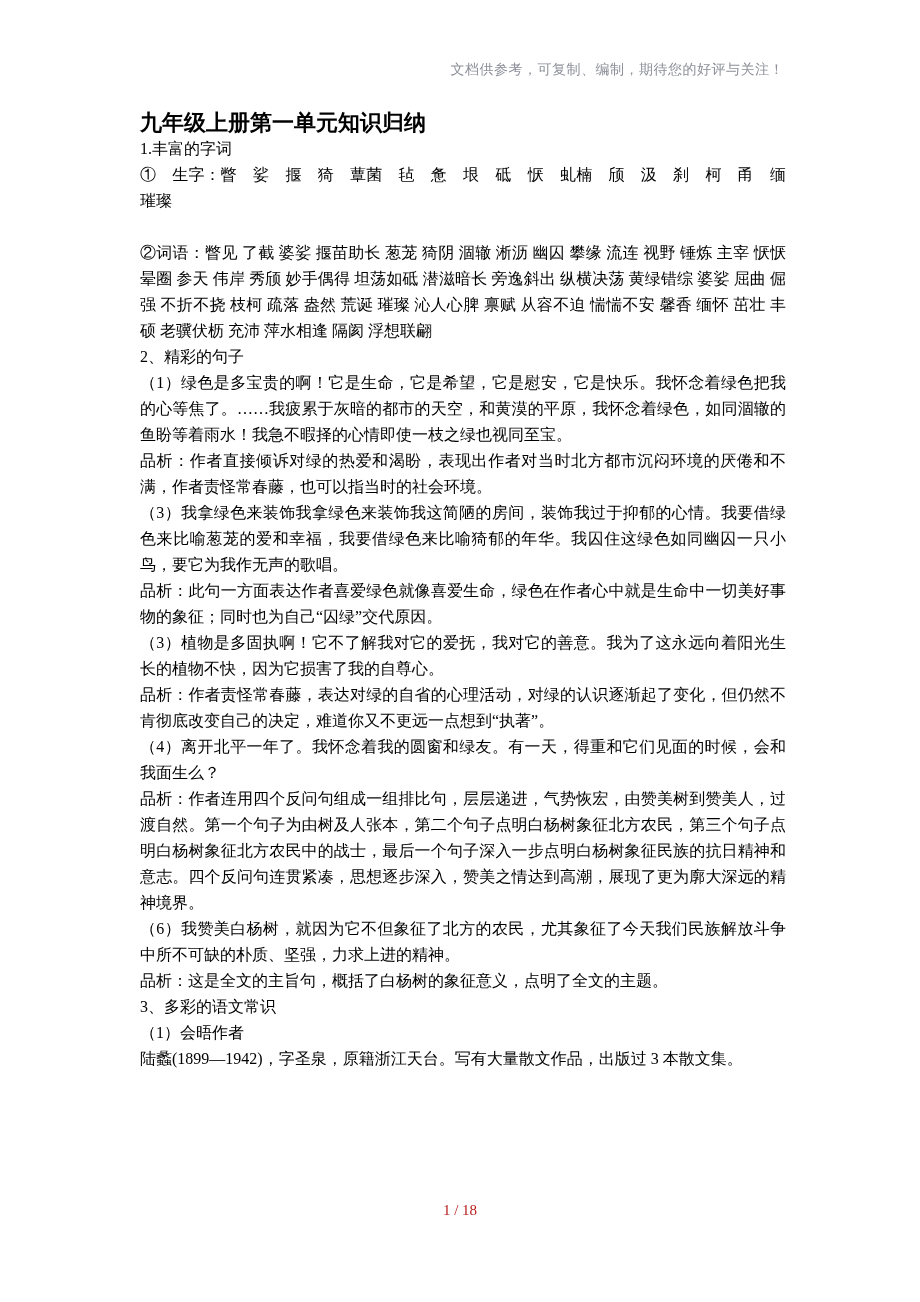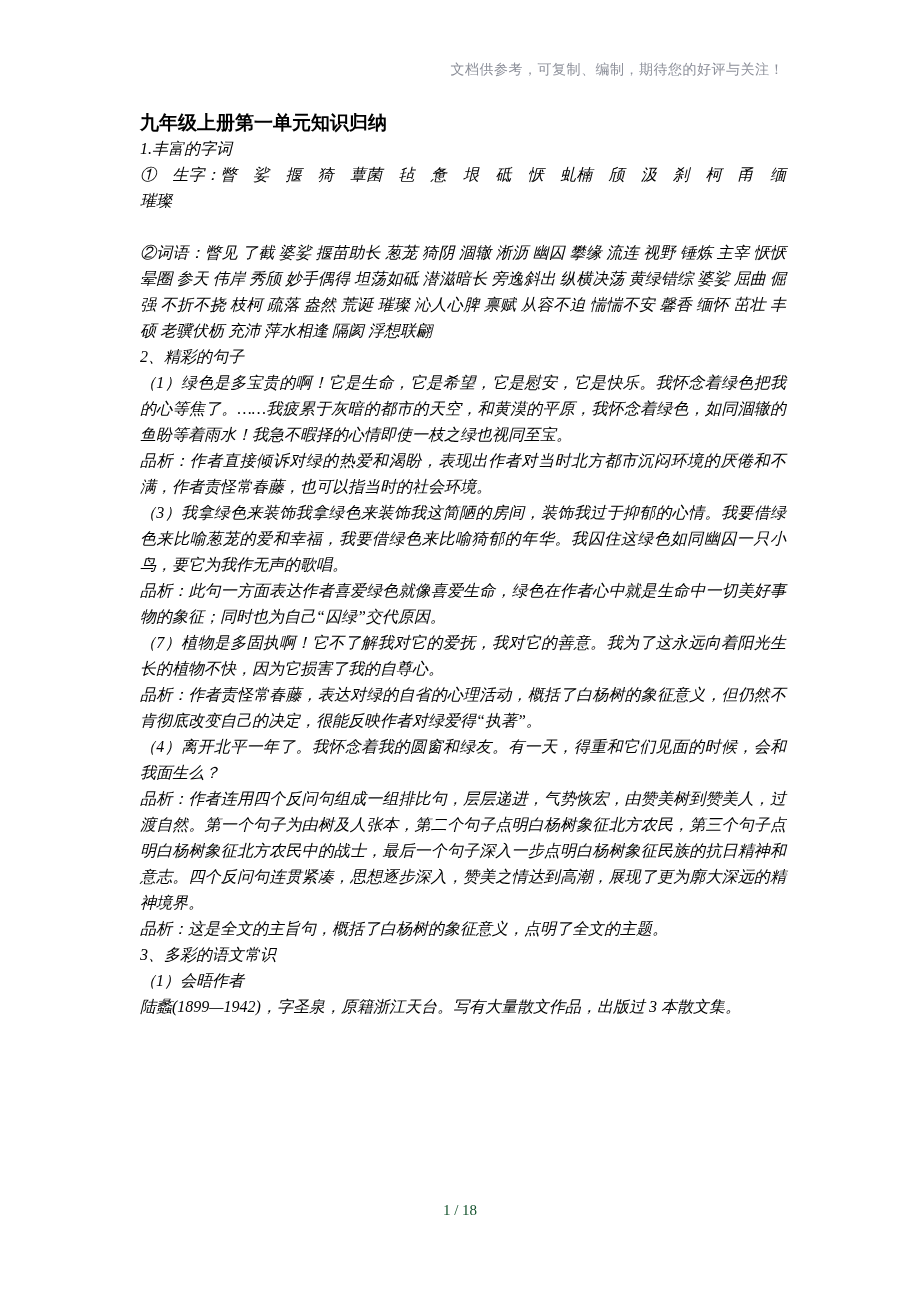--- a/index.html
+++ b/index.html
@@ -29,61 +29,61 @@
     top: 110px;
     left: 140px;
     width: 646px;
     color: #000000;
     font-size: 16px;
     line-height: 26px;
     text-align: justify;
     word-break: break-all;
   }
   .doc-title {
-    font-size: 19px;
+    font-size: 22px;
     font-weight: bold;
     line-height: 26px;
   }
   .content p {
     min-height: 26px;
-    font-style: italic;
   }
   .footer {
     position: absolute;
     top: 1200px;
     left: 0;
     width: 920px;
     text-align: center;
     font-size: 15px;
     line-height: 20px;
-    color: #14532d;
+    color: #b91c1c;
   }
 </style>
 </head>
 <body>
 
 <div class="page">
 
   <div class="header-note">文档供参考，可复制、编制，期待您的好评与关注！</div>
 
   <div class="content">
     <h1 class="doc-title">九年级上册第一单元知识归纳</h1>
     <p>1.丰富的字词</p>
     <p>①　生字：瞥　娑　揠　猗　蕈菌　毡　惫　垠　砥　恹　虬楠　颀　汲　刹　柯　甬　缅　璀璨</p>
     <p></p>
     <p>②词语：瞥见 了截 婆娑 揠苗助长 葱茏 猗阴 涸辙 淅沥 幽囚 攀缘 流连 视野 锤炼 主宰 恹恹 晕圈 参天 伟岸 秀颀 妙手偶得 坦荡如砥 潜滋暗长 旁逸斜出 纵横决荡 黄绿错综 婆娑 屈曲 倔强 不折不挠 枝柯 疏落 盎然 荒诞 璀璨 沁人心脾 禀赋 从容不迫 惴惴不安 馨香 缅怀 茁壮 丰硕 老骥伏枥 充沛 萍水相逢 隔阂 浮想联翩</p>
     <p>2、精彩的句子</p>
     <p>（1）绿色是多宝贵的啊！它是生命，它是希望，它是慰安，它是快乐。我怀念着绿色把我的心等焦了。……我疲累于灰暗的都市的天空，和黄漠的平原，我怀念着绿色，如同涸辙的鱼盼等着雨水！我急不暇择的心情即使一枝之绿也视同至宝。</p>
     <p>品析：作者直接倾诉对绿的热爱和渴盼，表现出作者对当时北方都市沉闷环境的厌倦和不满，作者责怪常春藤，也可以指当时的社会环境。</p>
     <p>（3）我拿绿色来装饰我拿绿色来装饰我这简陋的房间，装饰我过于抑郁的心情。我要借绿色来比喻葱茏的爱和幸福，我要借绿色来比喻猗郁的年华。我囚住这绿色如同幽囚一只小鸟，要它为我作无声的歌唱。</p>
     <p>品析：此句一方面表达作者喜爱绿色就像喜爱生命，绿色在作者心中就是生命中一切美好事物的象征；同时也为自己“囚绿”交代原因。</p>
-    <p>（7）植物是多固执啊！它不了解我对它的爱抚，我对它的善意。我为了这永远向着阳光生长的植物不快，因为它损害了我的自尊心。</p>
-    <p>品析：作者责怪常春藤，表达对绿的自省的心理活动，概括了白杨树的象征意义，但仍然不肯彻底改变自己的决定，很能反映作者对绿爱得“执著”。</p>
+    <p>（3）植物是多固执啊！它不了解我对它的爱抚，我对它的善意。我为了这永远向着阳光生长的植物不快，因为它损害了我的自尊心。</p>
+    <p>品析：作者责怪常春藤，表达对绿的自省的心理活动，对绿的认识逐渐起了变化，但仍然不肯彻底改变自己的决定，难道你又不更远一点想到“执著”。</p>
     <p>（4）离开北平一年了。我怀念着我的圆窗和绿友。有一天，得重和它们见面的时候，会和我面生么？</p>
     <p>品析：作者连用四个反问句组成一组排比句，层层递进，气势恢宏，由赞美树到赞美人，过渡自然。第一个句子为由树及人张本，第二个句子点明白杨树象征北方农民，第三个句子点明白杨树象征北方农民中的战士，最后一个句子深入一步点明白杨树象征民族的抗日精神和意志。四个反问句连贯紧凑，思想逐步深入，赞美之情达到高潮，展现了更为廓大深远的精神境界。</p>
+    <p>（6）我赞美白杨树，就因为它不但象征了北方的农民，尤其象征了今天我们民族解放斗争中所不可缺的朴质、坚强，力求上进的精神。</p>
     <p>品析：这是全文的主旨句，概括了白杨树的象征意义，点明了全文的主题。</p>
     <p>3、多彩的语文常识</p>
     <p>（1）会晤作者</p>
     <p>陆蠡(1899—1942)，字圣泉，原籍浙江天台。写有大量散文作品，出版过 3 本散文集。</p>
   </div>
 
   <div class="footer">
     <span>1 / 18</span>
   </div>
 

